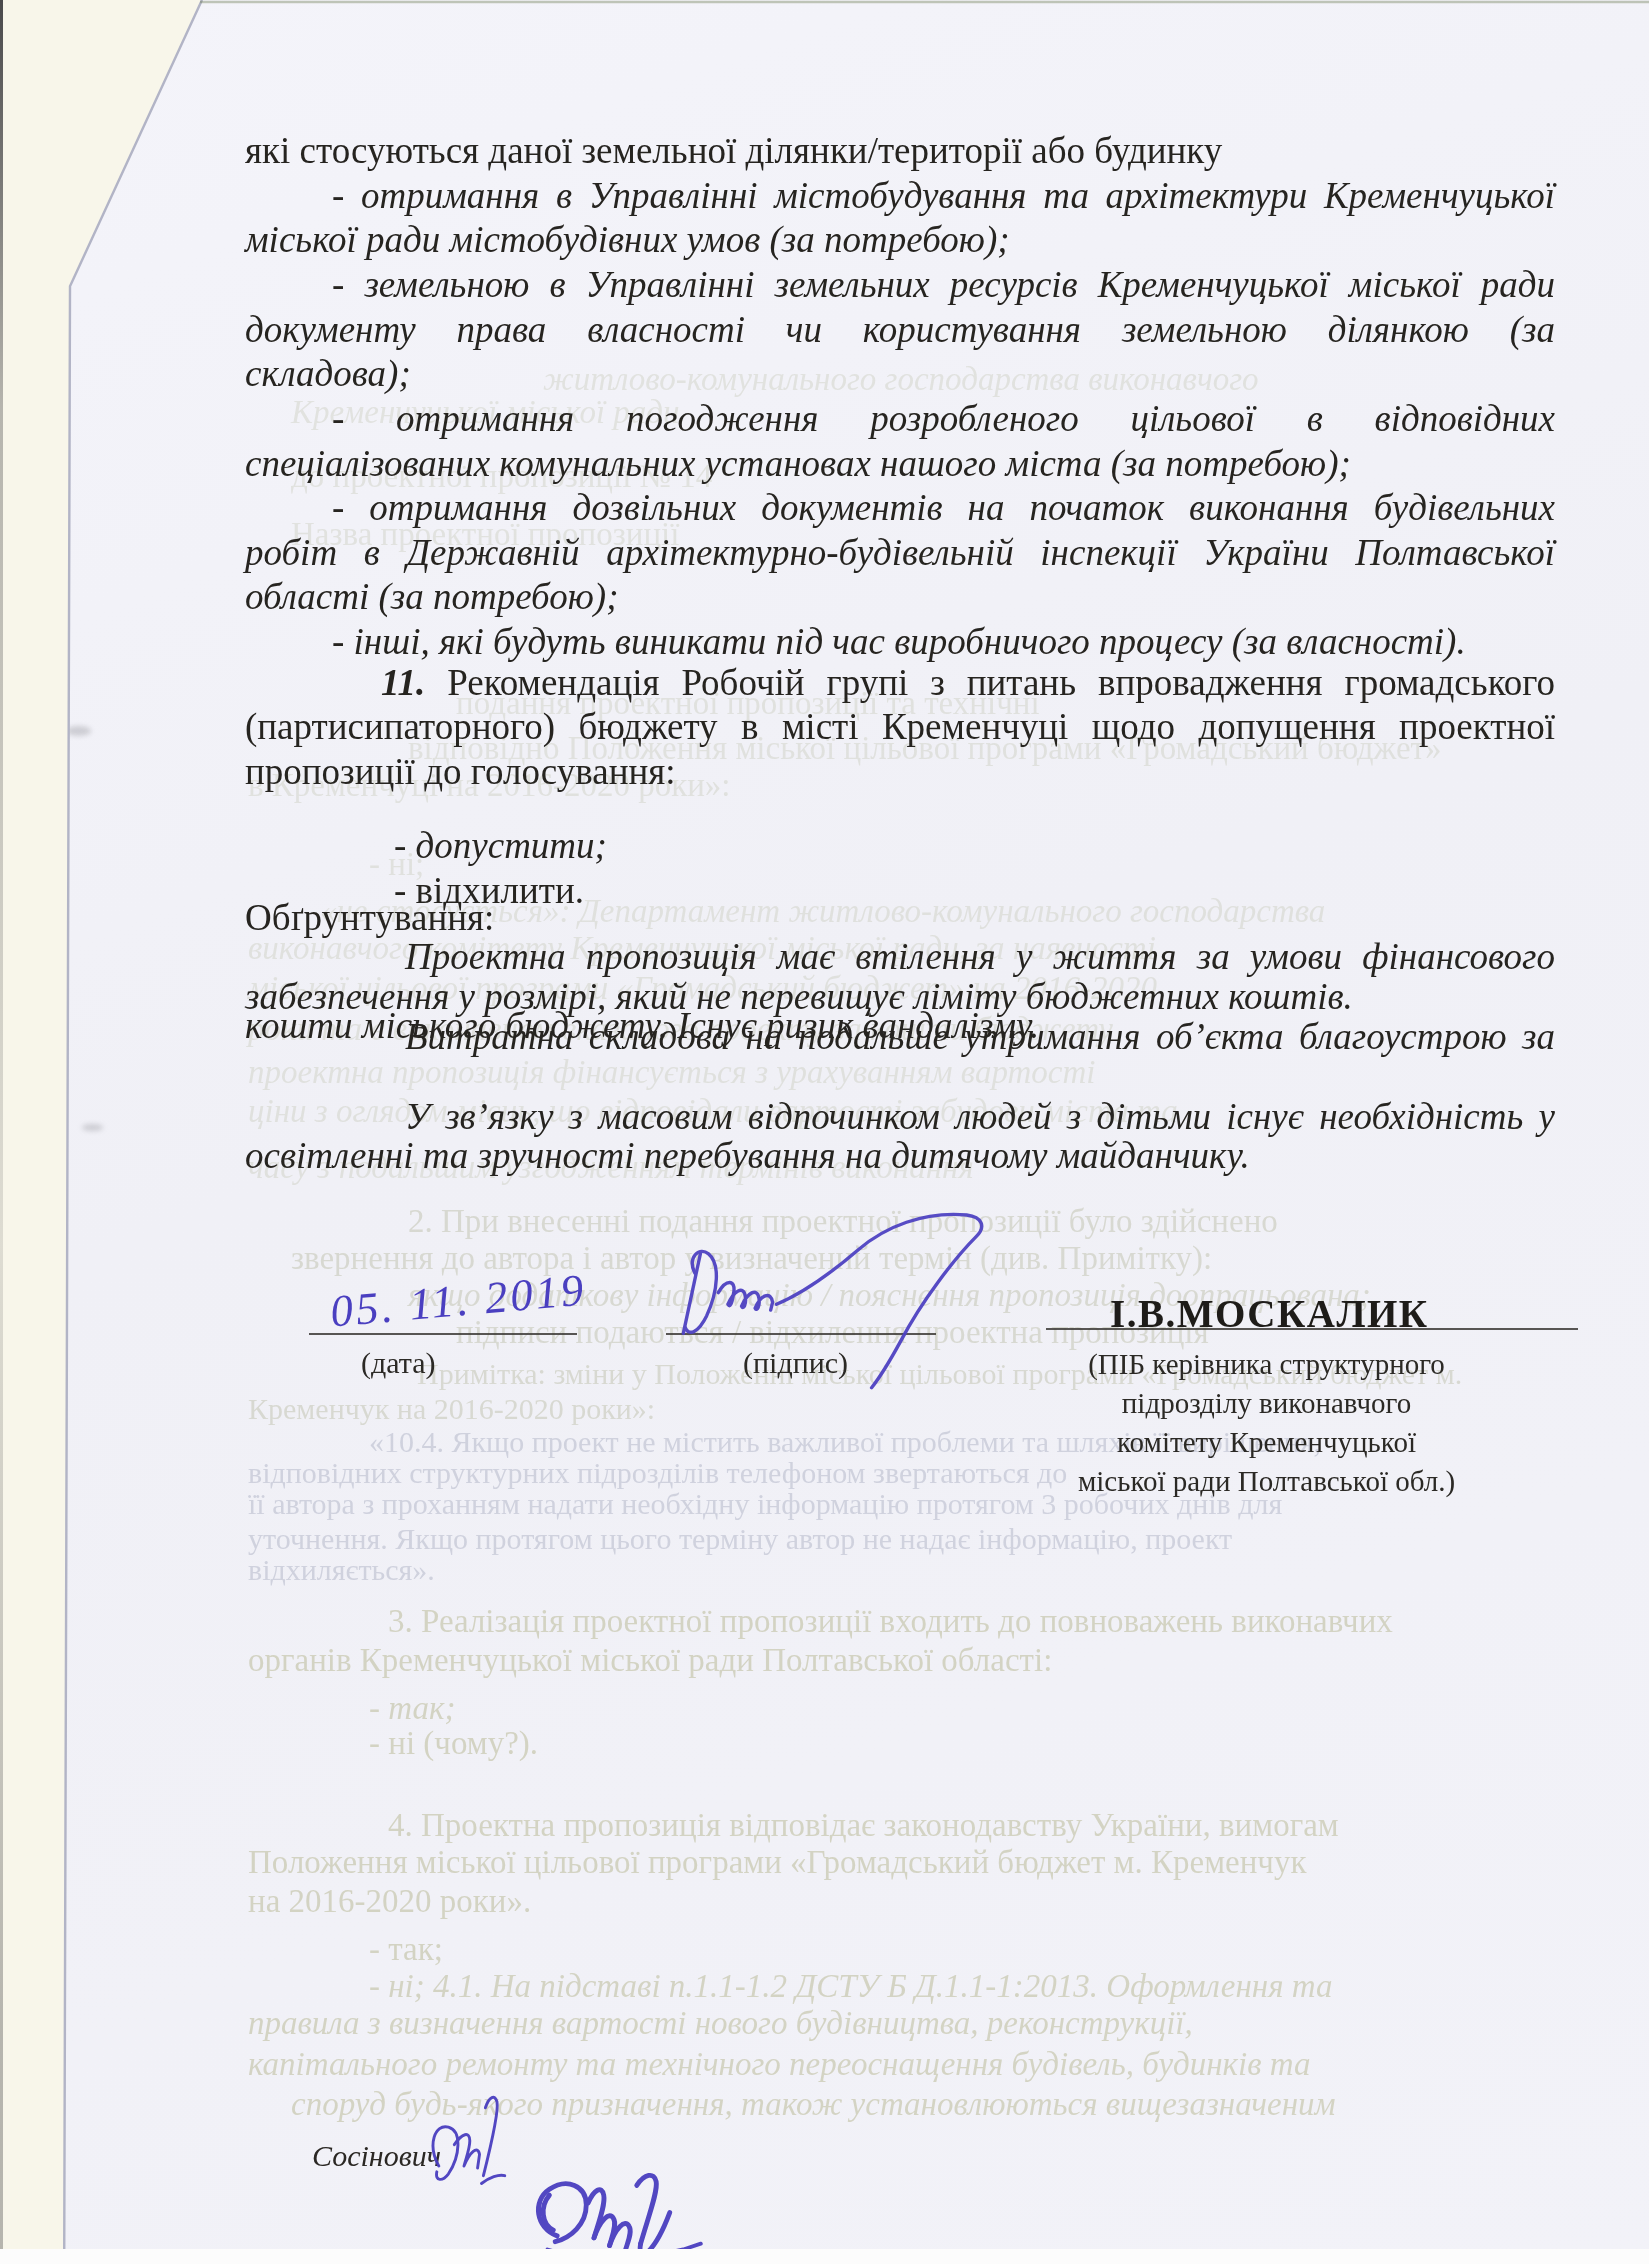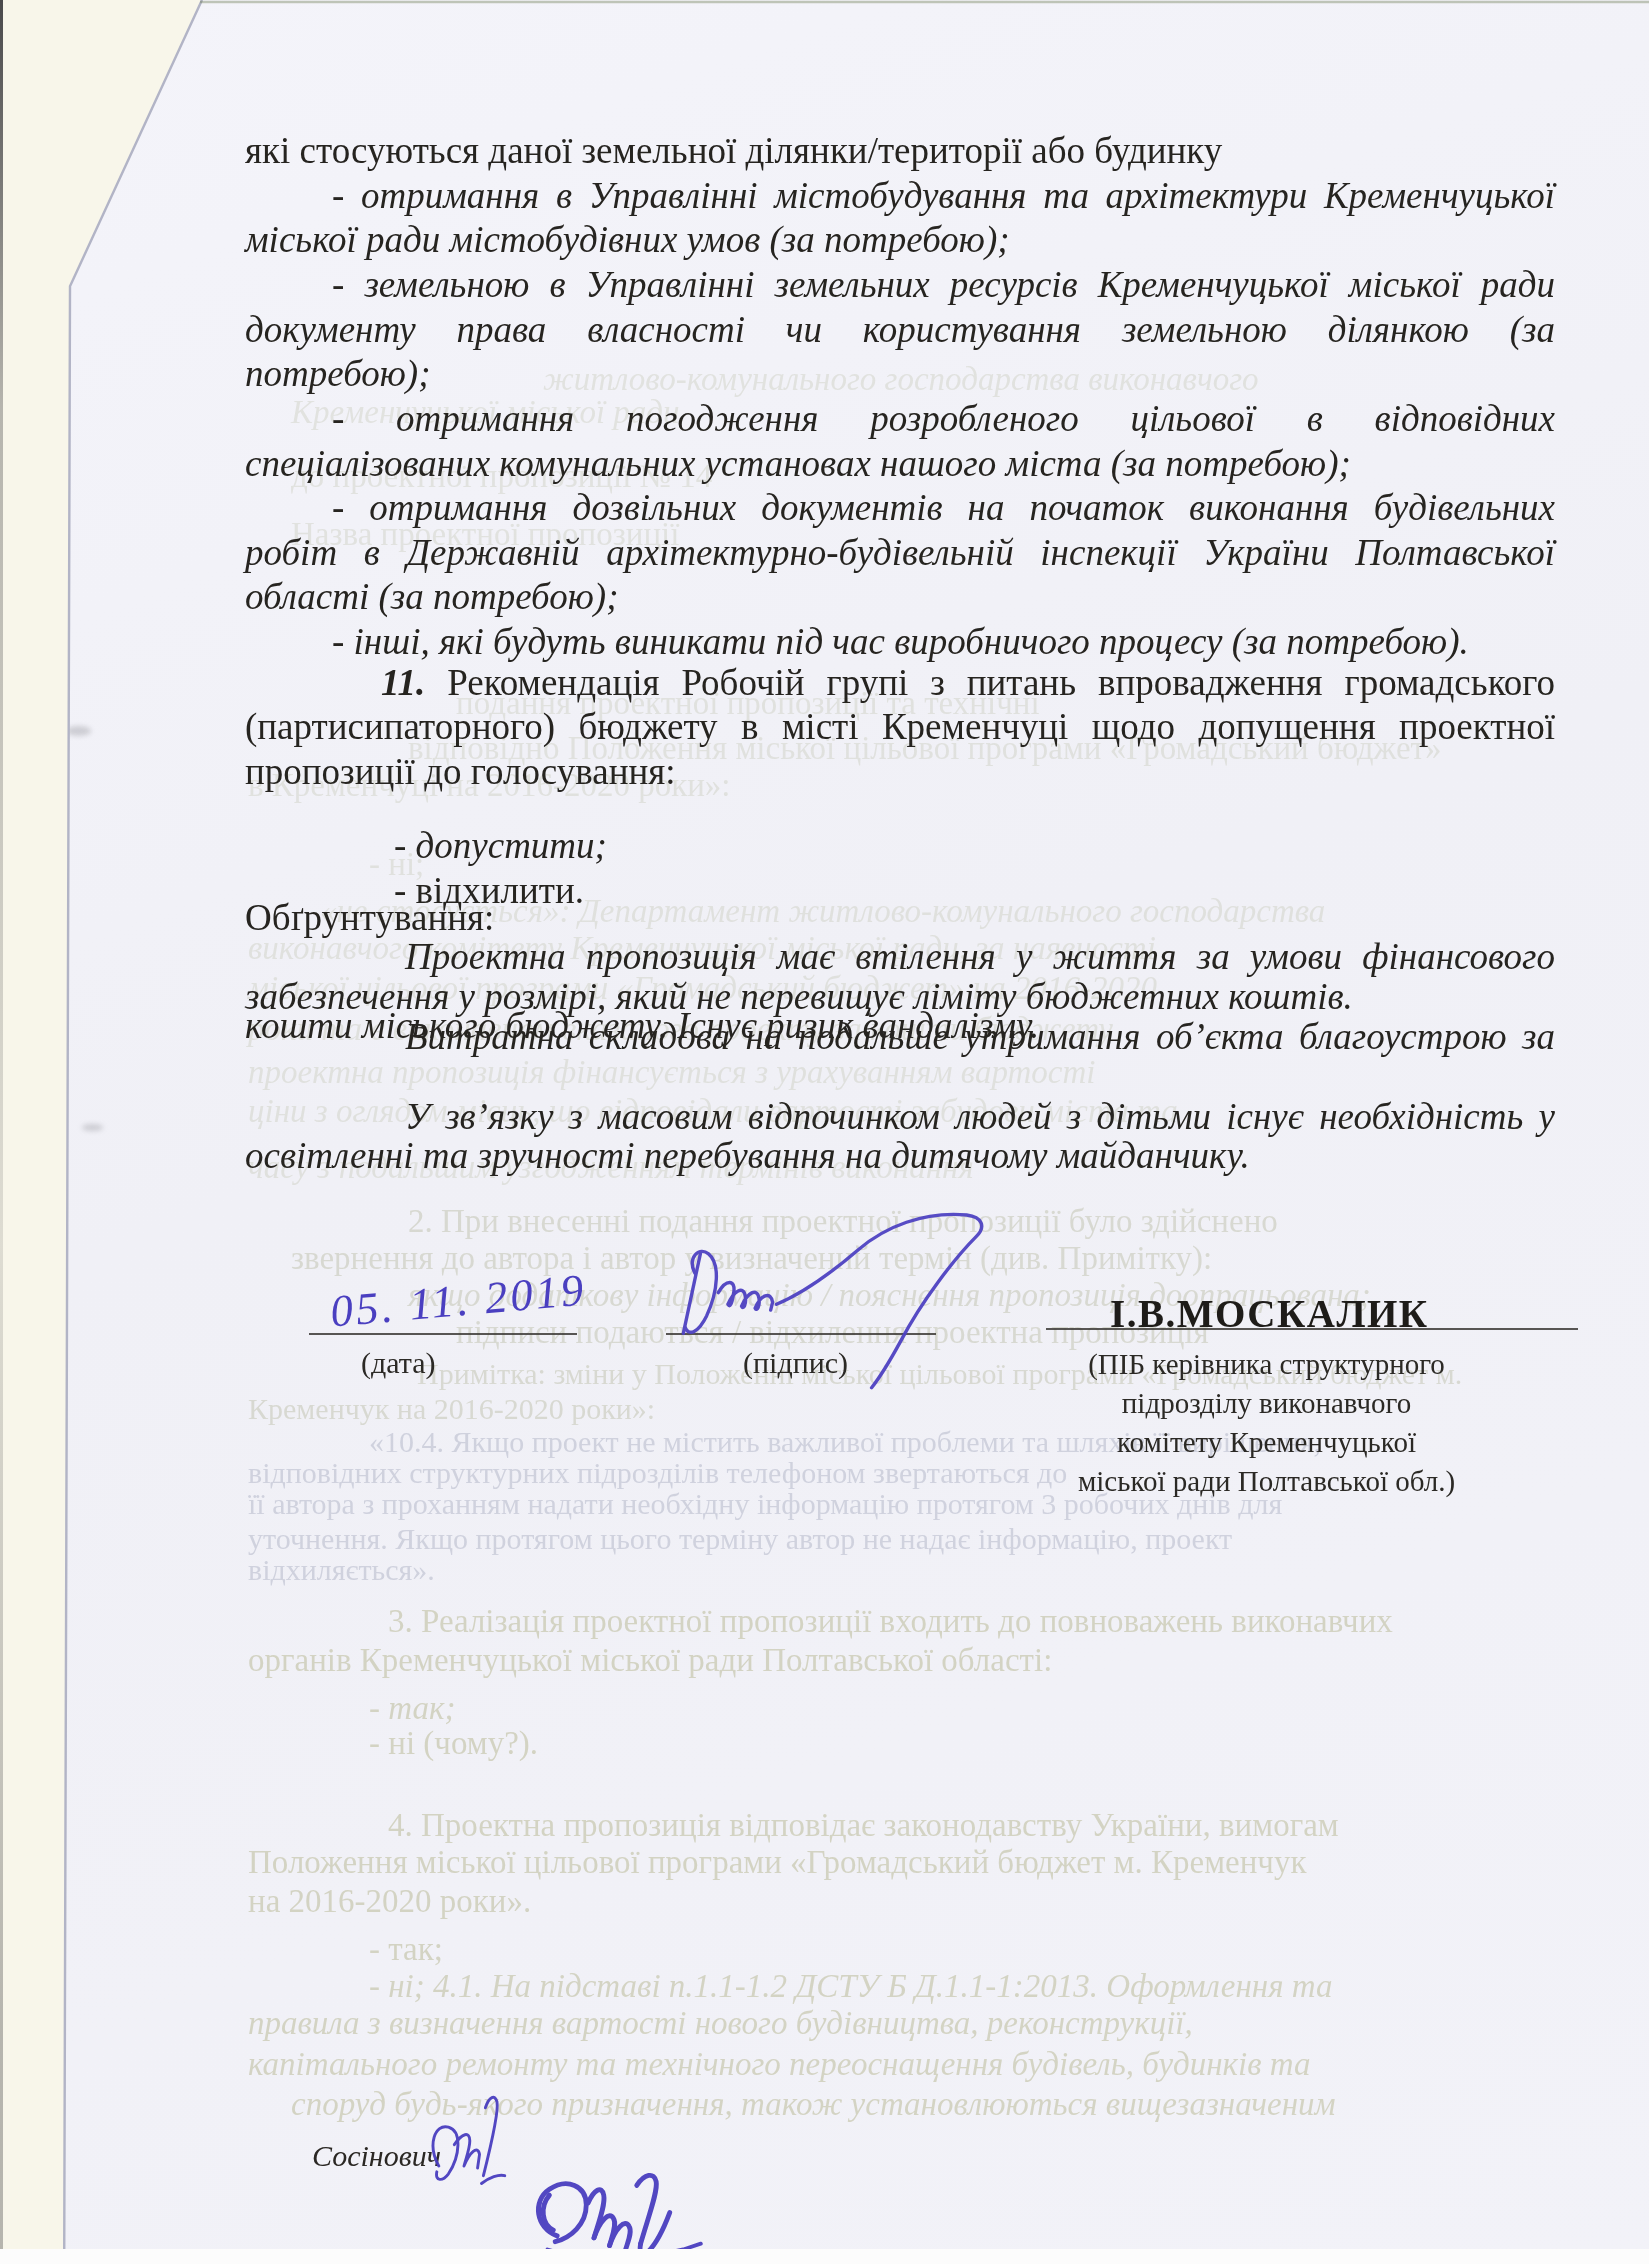--- a/index.html
+++ b/index.html
@@ -97,27 +97,27 @@
   <div class="gl g3 it" style="top:1968px;left:369px">- ні; 4.1. На підставі п.1.1-1.2 ДСТУ Б Д.1.1-1:2013. Оформлення та</div>
   <div class="gl g3 it" style="top:2005px;left:248px">правила з визначення вартості нового будівництва, реконструкції,</div>
   <div class="gl g3 it" style="top:2046px;left:248px">капітального ремонту та технічного переоснащення будівель, будинків та</div>
   <div class="gl g3 it" style="top:2086px;left:291px">споруд будь-якого призначення, також установлюються вищезазначеним</div>
 
   <div class="ln" style="top:128px">які стосуються даної земельної ділянки/території або будинку</div>
   <div class="ln it ind90 fill" style="top:173px">- отримання в Управлінні містобудування та архітектури Кременчуцької</div>
   <div class="ln it" style="top:217px">міської ради містобудівних умов (за потребою);</div>
   <div class="ln it ind90 fill" style="top:262px">- земельною в Управлінні земельних ресурсів Кременчуцької міської ради</div>
   <div class="ln it fill" style="top:307px">документу права власності чи користування земельною ділянкою (за</div>
-  <div class="ln it" style="top:351px">потребою);</div>
+  <div class="ln it" style="top:351px">складова);</div>
   <div class="ln it ind90 fill" style="top:396px">- отримання погодження розробленого цільової в відповідних</div>
   <div class="ln it" style="top:441px">спеціалізованих комунальних установах нашого міста (за потребою);</div>
   <div class="ln it ind90 fill" style="top:485px">- отримання дозвільних документів на початок виконання будівельних</div>
   <div class="ln it fill" style="top:530px">робіт в Державній архітектурно-будівельній інспекції України Полтавської</div>
   <div class="ln it" style="top:574px">області (за потребою);</div>
-  <div class="ln it ind90" style="top:619px">- інші, які будуть виникати під час виробничого процесу (за потребою).</div>
+  <div class="ln it ind90" style="top:619px">- інші, які будуть виникати під час виробничого процесу (за власності).</div>
 
   <div class="ln fill ind140" style="top:660px"><span class="b">11.</span> <span>Рекомендація Робочій групі з питань впровадження громадського</span></div>
   <div class="ln fill" style="top:704px">(партисипаторного) бюджету в місті Кременчуці щодо допущення проектної</div>
   <div class="ln" style="top:749px">пропозиції до голосування:</div>
   <div class="opt it" style="top:788px">- допустити;</div>
   <div class="opt" style="top:833px">- відхилити.</div>
 
   <div class="ln jl it ind165 fill" style="top:937px">Проектна пропозиція має втілення у життя за умови фінансового</div>
   <div class="ln" style="top:895px">Обґрунтування:</div>
   <div class="ln jl it" style="top:977px">забезпечення у розмірі, який не перевищує ліміту бюджетних коштів.</div>

